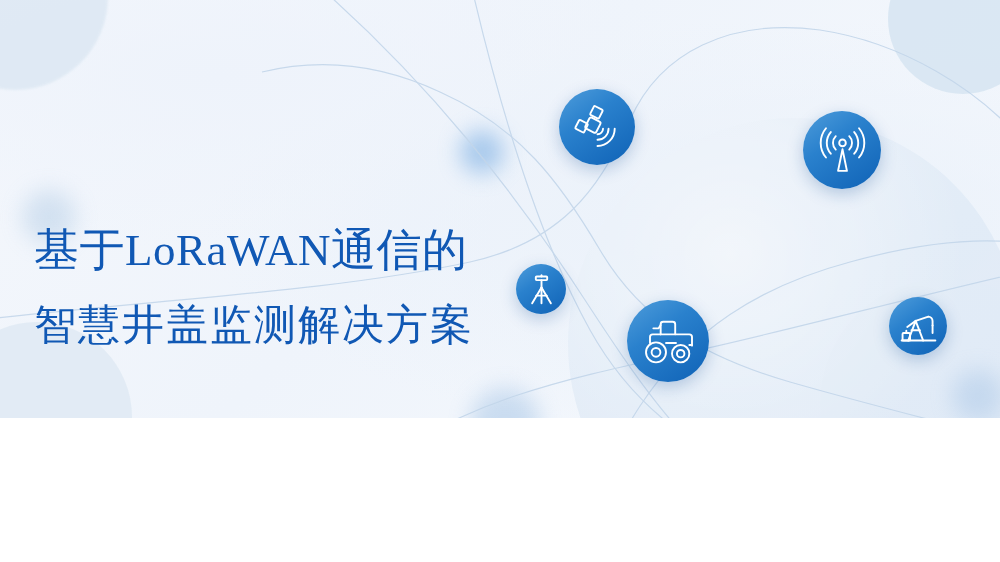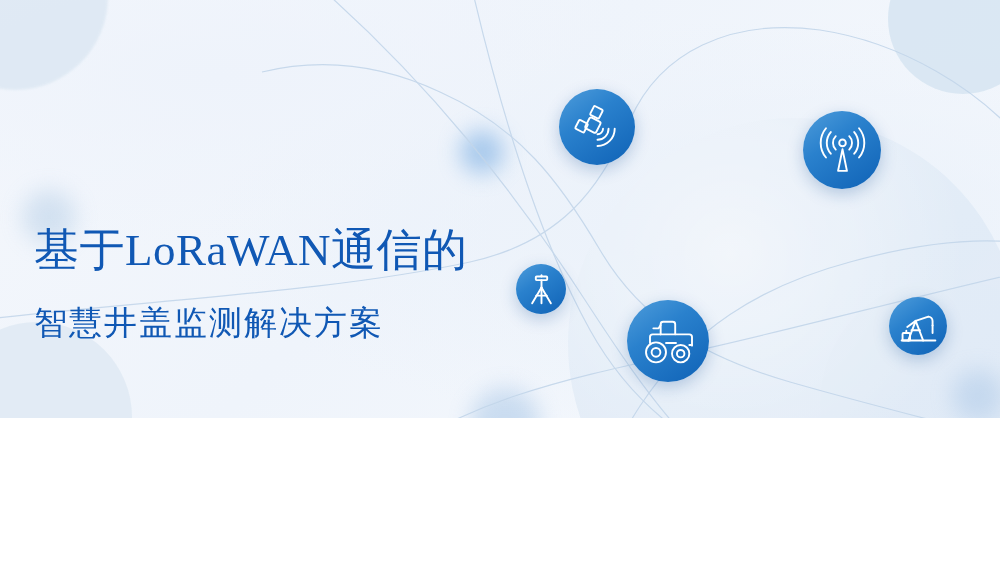--- a/index.html
+++ b/index.html
@@ -122,22 +122,22 @@
     font-family: "Liberation Serif", "DejaVu Serif", serif;
     color: #1058b4;
     font-size: 45px;
     line-height: 1.0;
     letter-spacing: .5px;
     white-space: nowrap;
     font-weight: 400;
   }
   .title-line.l1 { margin-bottom: 34px; }
   .title-line.l2 {
-    font-family: Liberation Serif, serif;
-    font-size: 33px;
+    font-family: Liberation Mono, monospace;
+    font-size: 42px;
     letter-spacing: 2px;
   }
 </style>
 </head>
 <body>
 
 <div id="slide">
 
   <div class="bg-base"></div>
   <div class="soft-blob blob-tl"></div>

